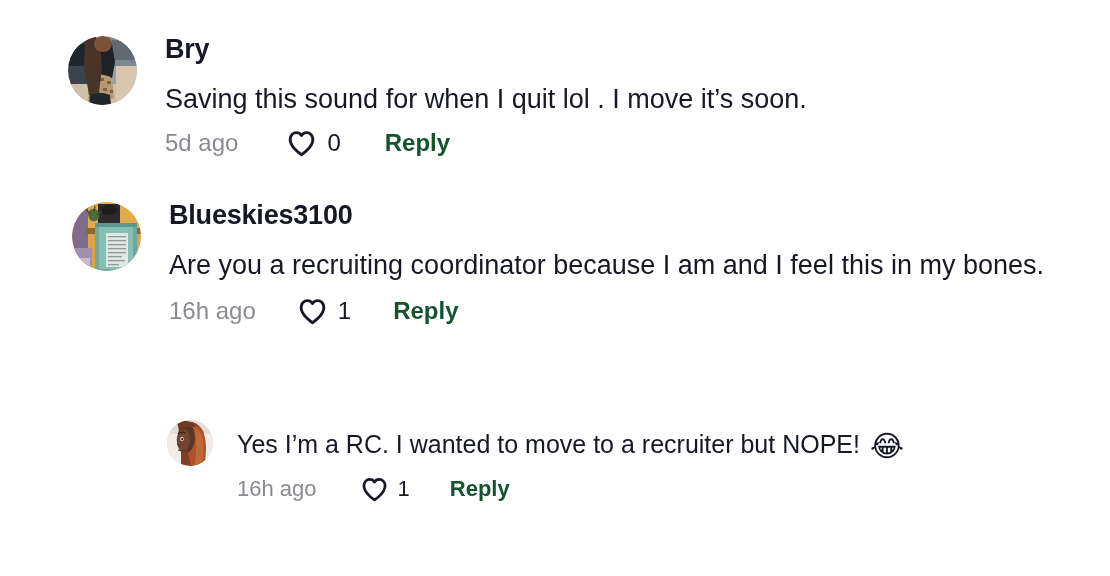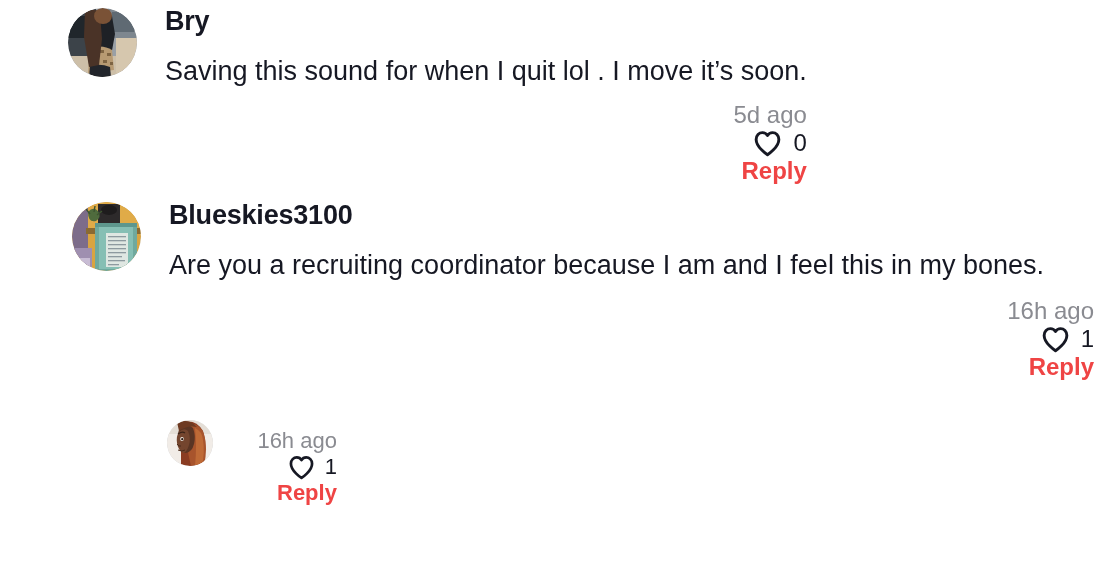--- a/index.html
+++ b/index.html
@@ -69,47 +69,46 @@
     color: #161823;
     font-weight: 400;
   }
   .emoji {
     font-family: "DejaVu Sans", sans-serif;
   }
 
   
   .meta-row {
     display: flex;
-    align-items: flex-end;
-    flex-direction: column;
+    align-items: center;
   }
   .timestamp {
     color: #8a8b91;
     font-weight: 400;
   }
   .like-group {
     display: flex;
     align-items: center;
   }
   .heart-icon {
     display: inline-block;
     line-height: 0;
   }
   .like-count {
     color: #161823;
     font-weight: 400;
   }
   .reply-btn {
     font-weight: 700;
-    color: #ef4444;
+    color: #14532d;
     cursor: pointer;
   }
 
   
-  #comment-1 { left: 68px; top: 8px; }
+  #comment-1 { left: 68px; top: 36px; }
   #comment-1 .avatar { width: 69px; height: 69px; }
   #comment-1 .comment-body { margin-left: 28px; padding-top: 0px; }
   #comment-1 .name-line { font-size: 27px; margin-bottom: 14px; }
   #comment-1 .username { font-size: 27px; }
   #comment-1 .comment-text { font-size: 27px; line-height: 44px; margin-bottom: 6px; white-space: nowrap; }
   #comment-1 .meta-row { font-size: 24px; margin-top: 2px; }
   #comment-1 .timestamp { font-size: 24px; }
   #comment-1 .like-group { margin-left: 49px; }
   #comment-1 .like-count { font-size: 24px; margin-left: 11px; }
   #comment-1 .reply-btn { font-size: 24px; margin-left: 44px; }
@@ -269,20 +268,23 @@
           <ellipse cx="15" cy="19" rx="1.8" ry="2.1" fill="#f2eee9"></ellipse>
           <circle cx="15.2" cy="19.2" r="1.1" fill="#2a1a12"></circle>
           <path d="M11 14 q4 -3 7 -1" stroke="#3a2318" stroke-width="1.3" fill="none"></path>
           <path d="M10 24 q2 3 4 2" stroke="#4a2c1d" stroke-width="1" fill="none"></path>
           <path d="M11 30 q4 2 7 0" stroke="#4a2c1d" stroke-width="1" fill="none"></path>
           <path d="M10 2 q12 -4 20 5 q-10 -2 -18 4 z" fill="#6d3a22"></path>
         </g>
       </svg>
     </div>
     <div class="comment-body">
+      <div class="comment-text">
+        <span>Yes I’m a RC. I wanted to move to a recruiter but NOPE!</span><span class="emoji">😂</span>
+      </div>
       <div class="meta-row">
         <span class="timestamp">16h ago</span>
         <span class="like-group">
           <span class="heart-icon">
             <svg width="27" height="25" viewBox="0 0 24 22" aria-hidden="true">
               <path d="M12 20.3 C12 20.3 2.6 14.2 2.6 7.6 C2.6 4.3 5.0 2.0 7.8 2.0 C9.7 2.0 11.2 3.0 12 4.4 C12.8 3.0 14.3 2.0 16.2 2.0 C19.0 2.0 21.4 4.3 21.4 7.6 C21.4 14.2 12 20.3 12 20.3 Z" fill="none" stroke="#161823" stroke-width="2.4" stroke-linejoin="round" stroke-linecap="round"></path>
             </svg>
           </span>
           <span class="like-count">1</span>
         </span>

